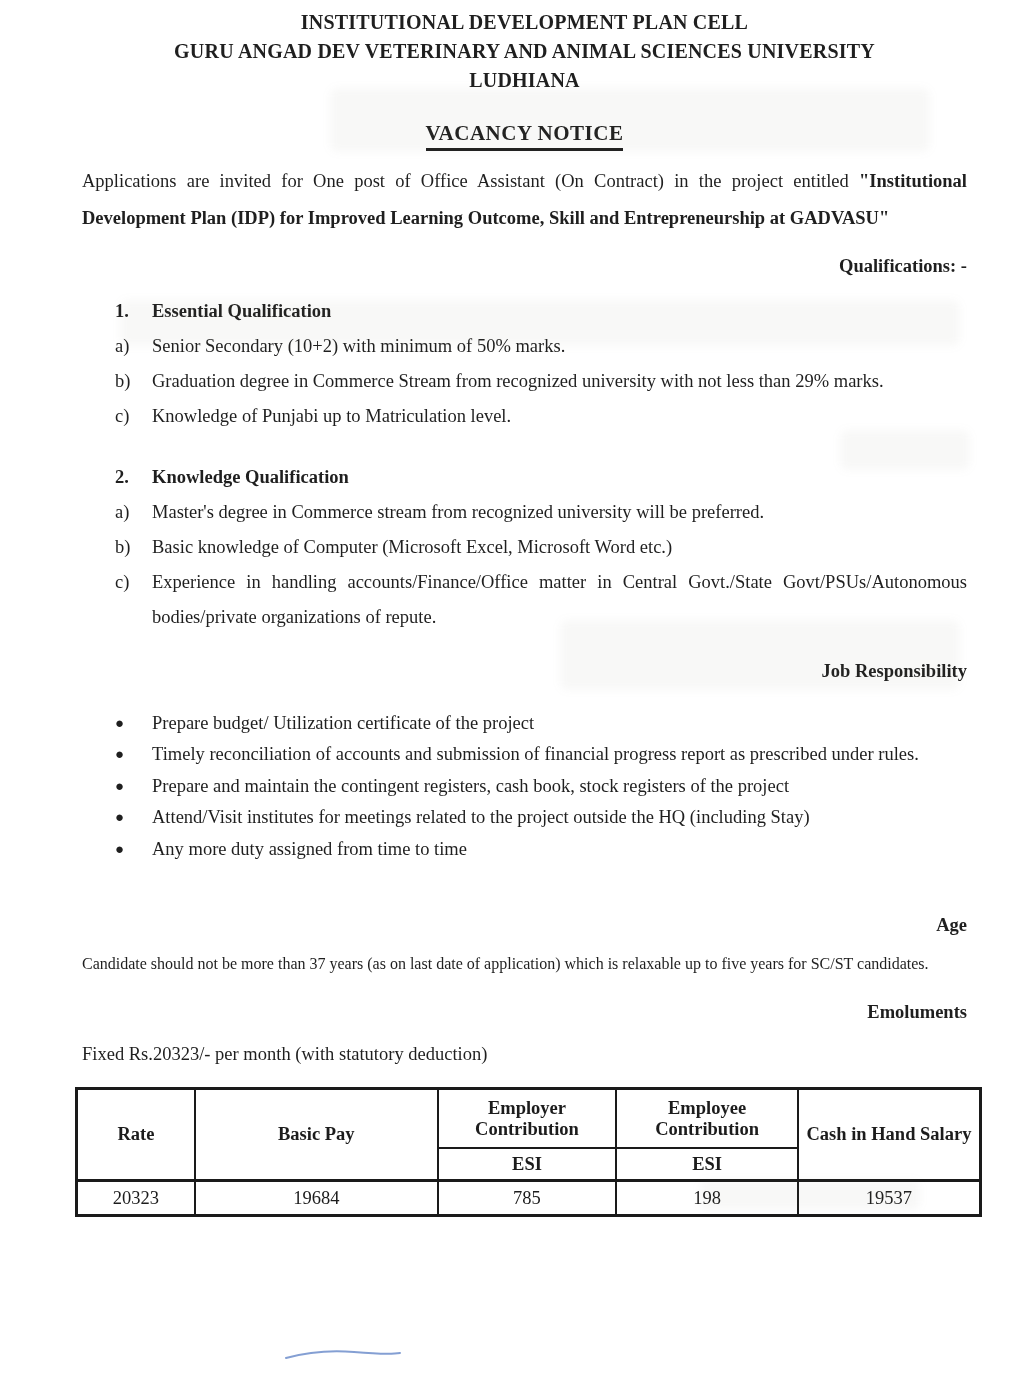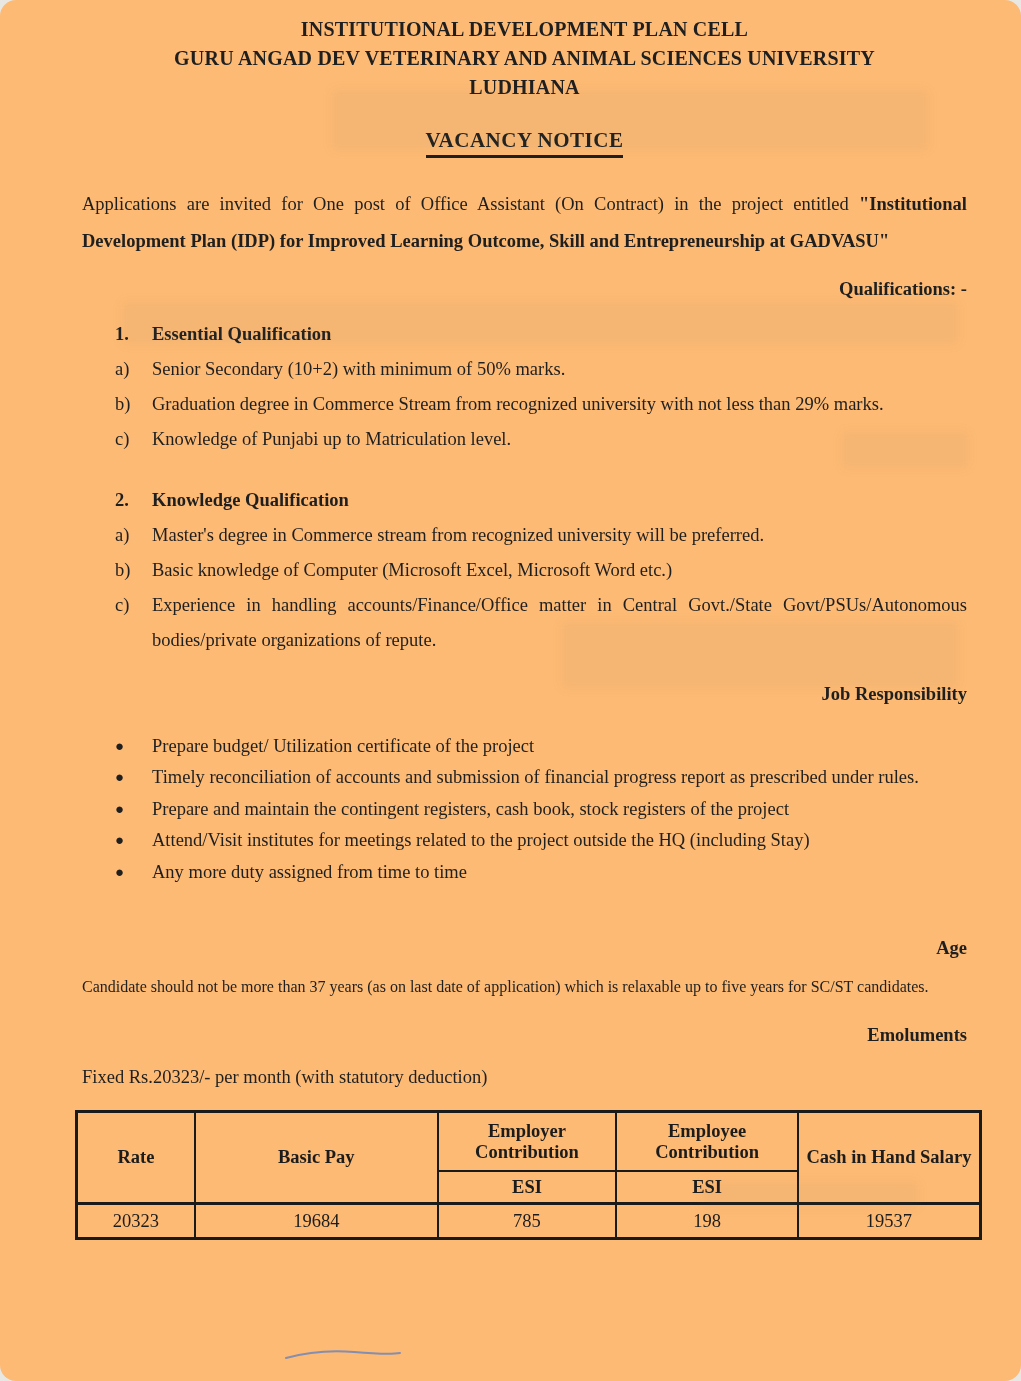--- a/index.html
+++ b/index.html
@@ -1,41 +1,40 @@
 <!DOCTYPE html>
 <html><head>
 <meta charset="utf-8">
 <style>
   html,body{margin:0;padding:0;background:#e9e7e2;}
   .page{
     position:relative;
     width:1021px;height:1381px;
-    background:#fdba74;
+    background:#ffffff;
     color:#1f1f1f;
     font-family:"Liberation Serif","DejaVu Serif",serif;
     overflow:hidden;
     box-sizing:border-box;
-    padding:15px 54px 0 82px;
-    border-radius:16px;
+    padding:8px 54px 0 82px;
   }
   
   .artifact{position:absolute;background:rgba(110,108,98,0.05);filter:blur(4px);border-radius:8px;pointer-events:none;}
   .a1{left:330px;top:88px;width:600px;height:64px;}
   .a2{left:120px;top:300px;width:840px;height:46px;}
   .a3{left:560px;top:620px;width:400px;height:70px;}
   .a4{left:840px;top:430px;width:130px;height:40px;}
   .a5{left:700px;top:1180px;width:220px;height:30px;}
 
   .doc-header{text-align:center;font-weight:bold;font-size:20px;line-height:29px;letter-spacing:0.2px;}
   .notice-title{
     display:block;width:fit-content;margin:26px auto 0 auto;
     font-weight:bold;font-size:21px;letter-spacing:0.5px;
     border-bottom:3px solid #1f1f1f;padding-bottom:2px;
   }
-  .intro{margin-top:28px;font-size:18.5px;line-height:37px;text-align:justify;text-align-last:left;}
+  .intro{margin-top:12px;font-size:18.5px;line-height:37px;text-align:justify;text-align-last:left;}
   .intro .bold-part{font-weight:bold;}
 
   .section-heading{font-weight:bold;font-size:18.5px;margin:0;text-align:right;}
   .h-qual{margin-top:17px;}
   .h-job{margin-top:26px;}
   .h-age{margin-top:50px;}
   .h-emol{margin-top:28px;}
 
   .qual-list{margin-top:17px;padding-left:33px;}
   .li{display:flex;font-size:18.5px;line-height:35px;}

